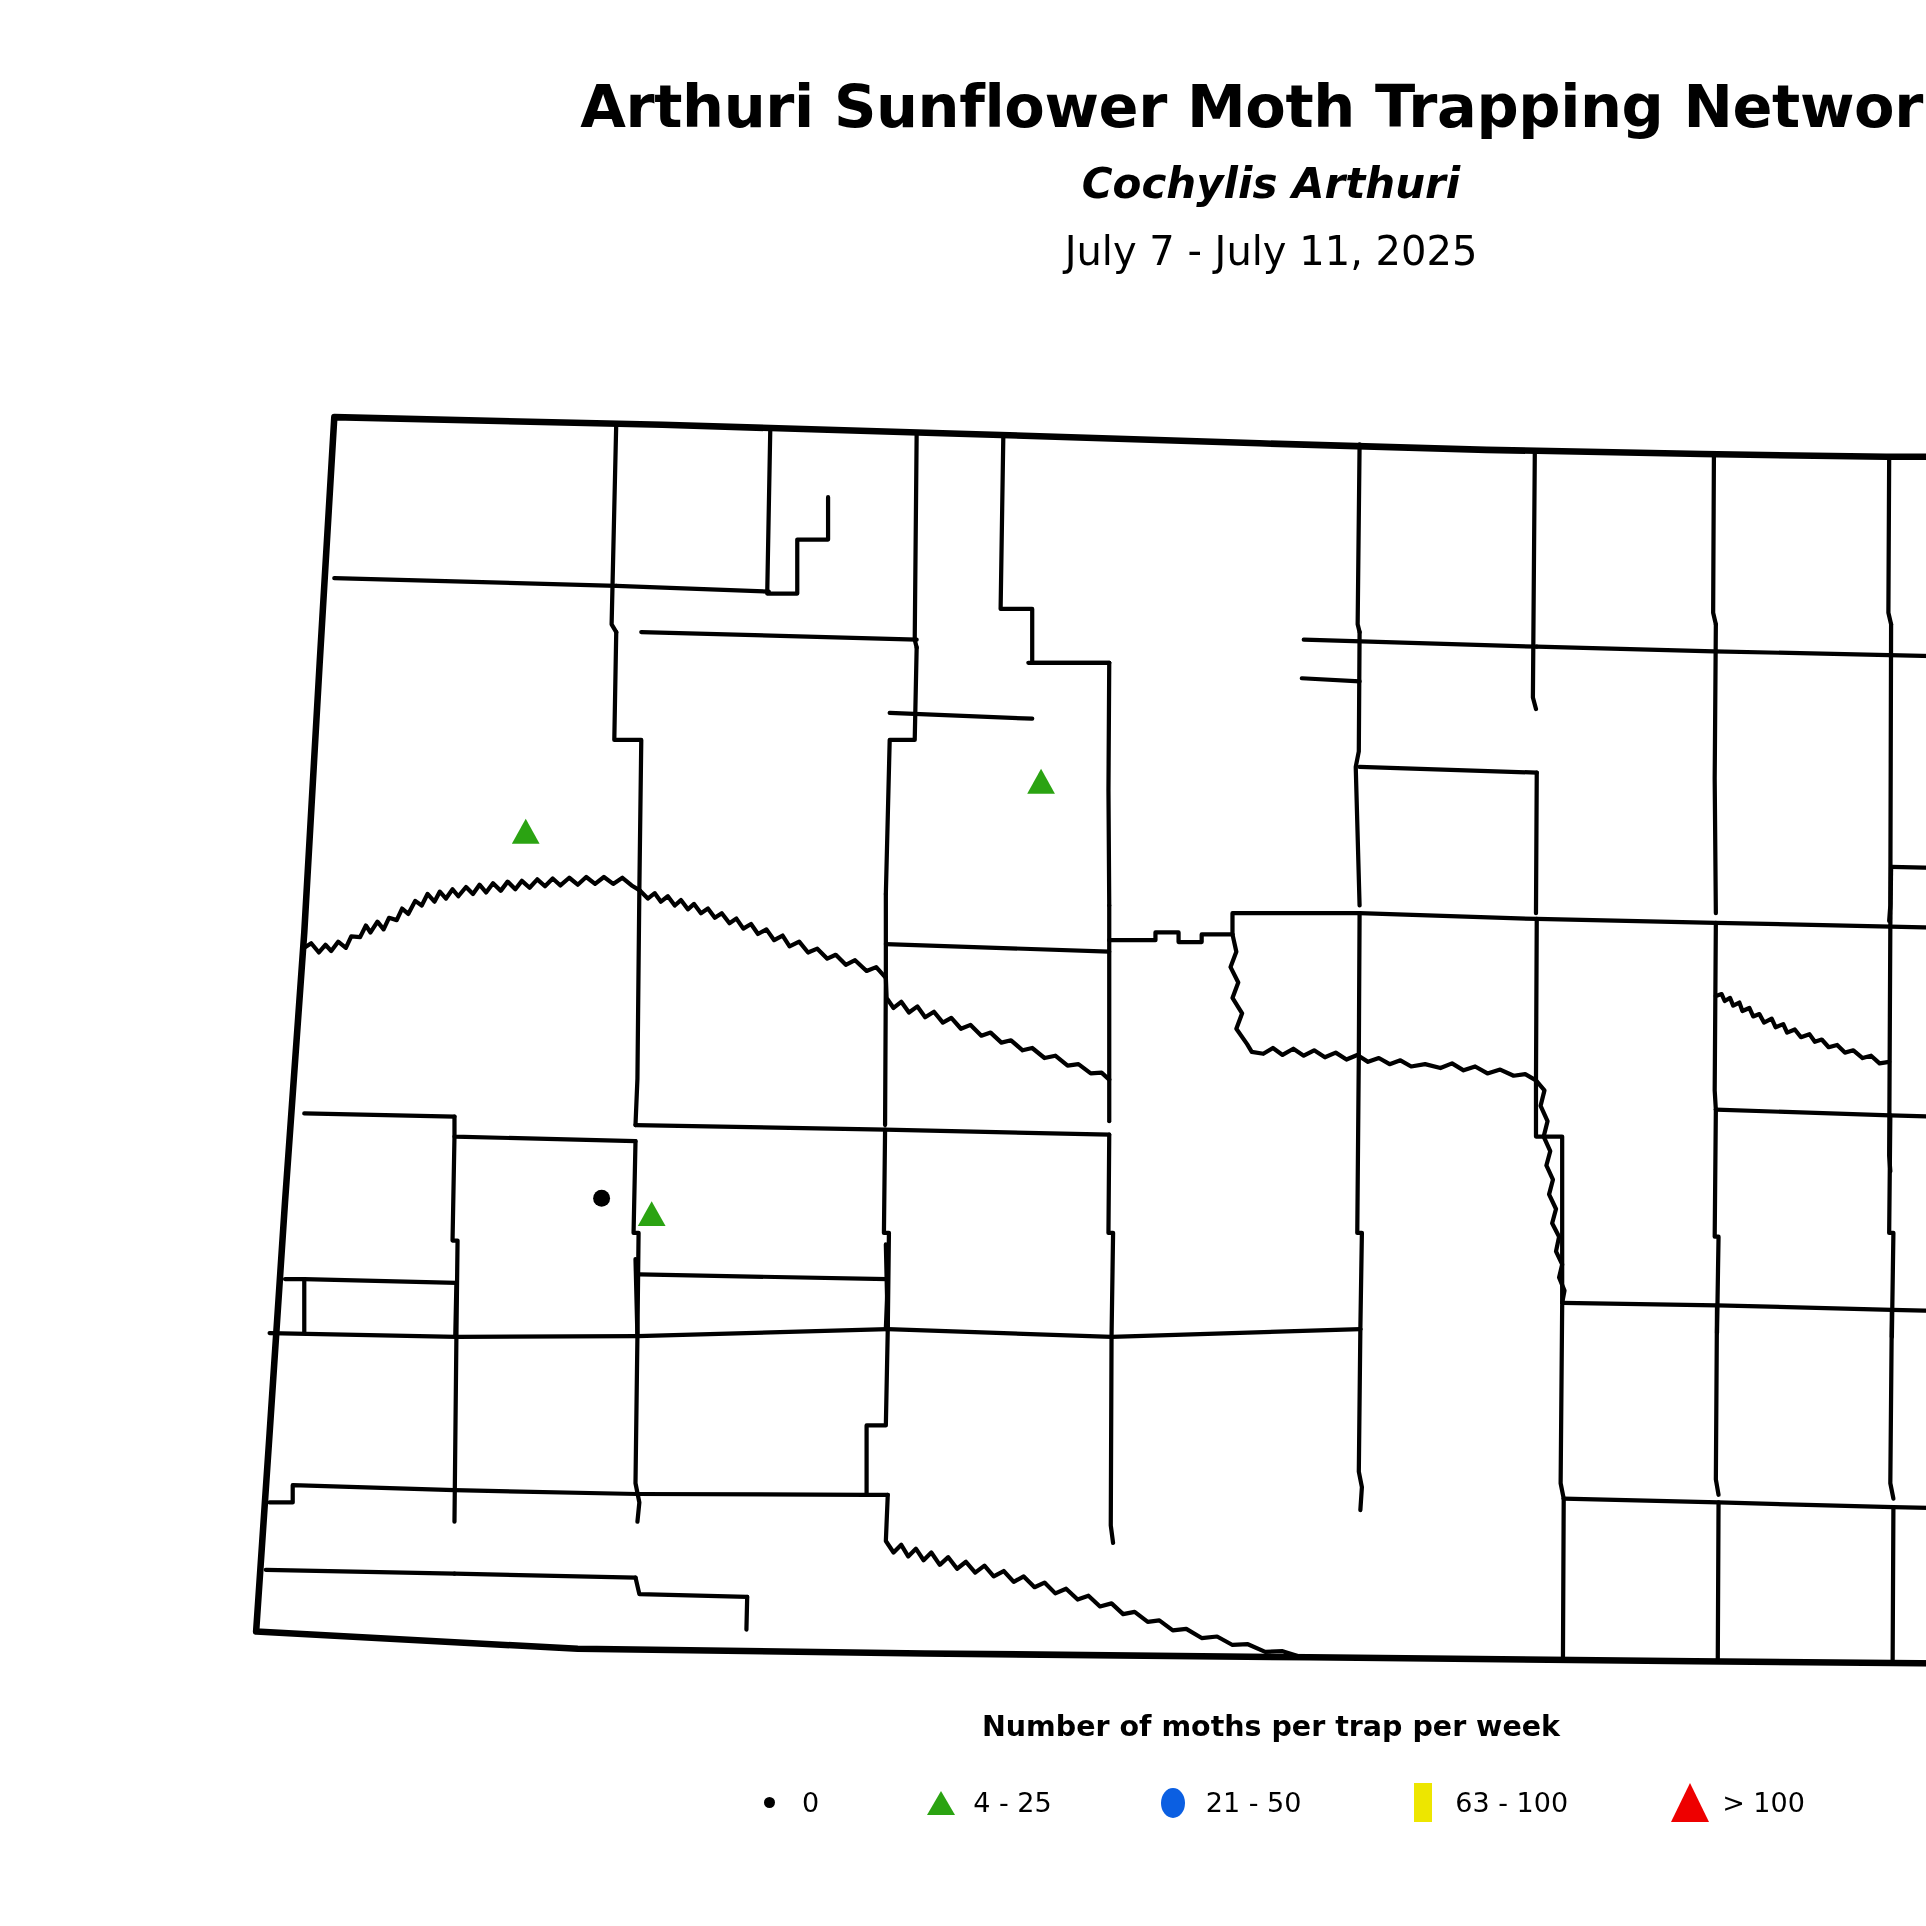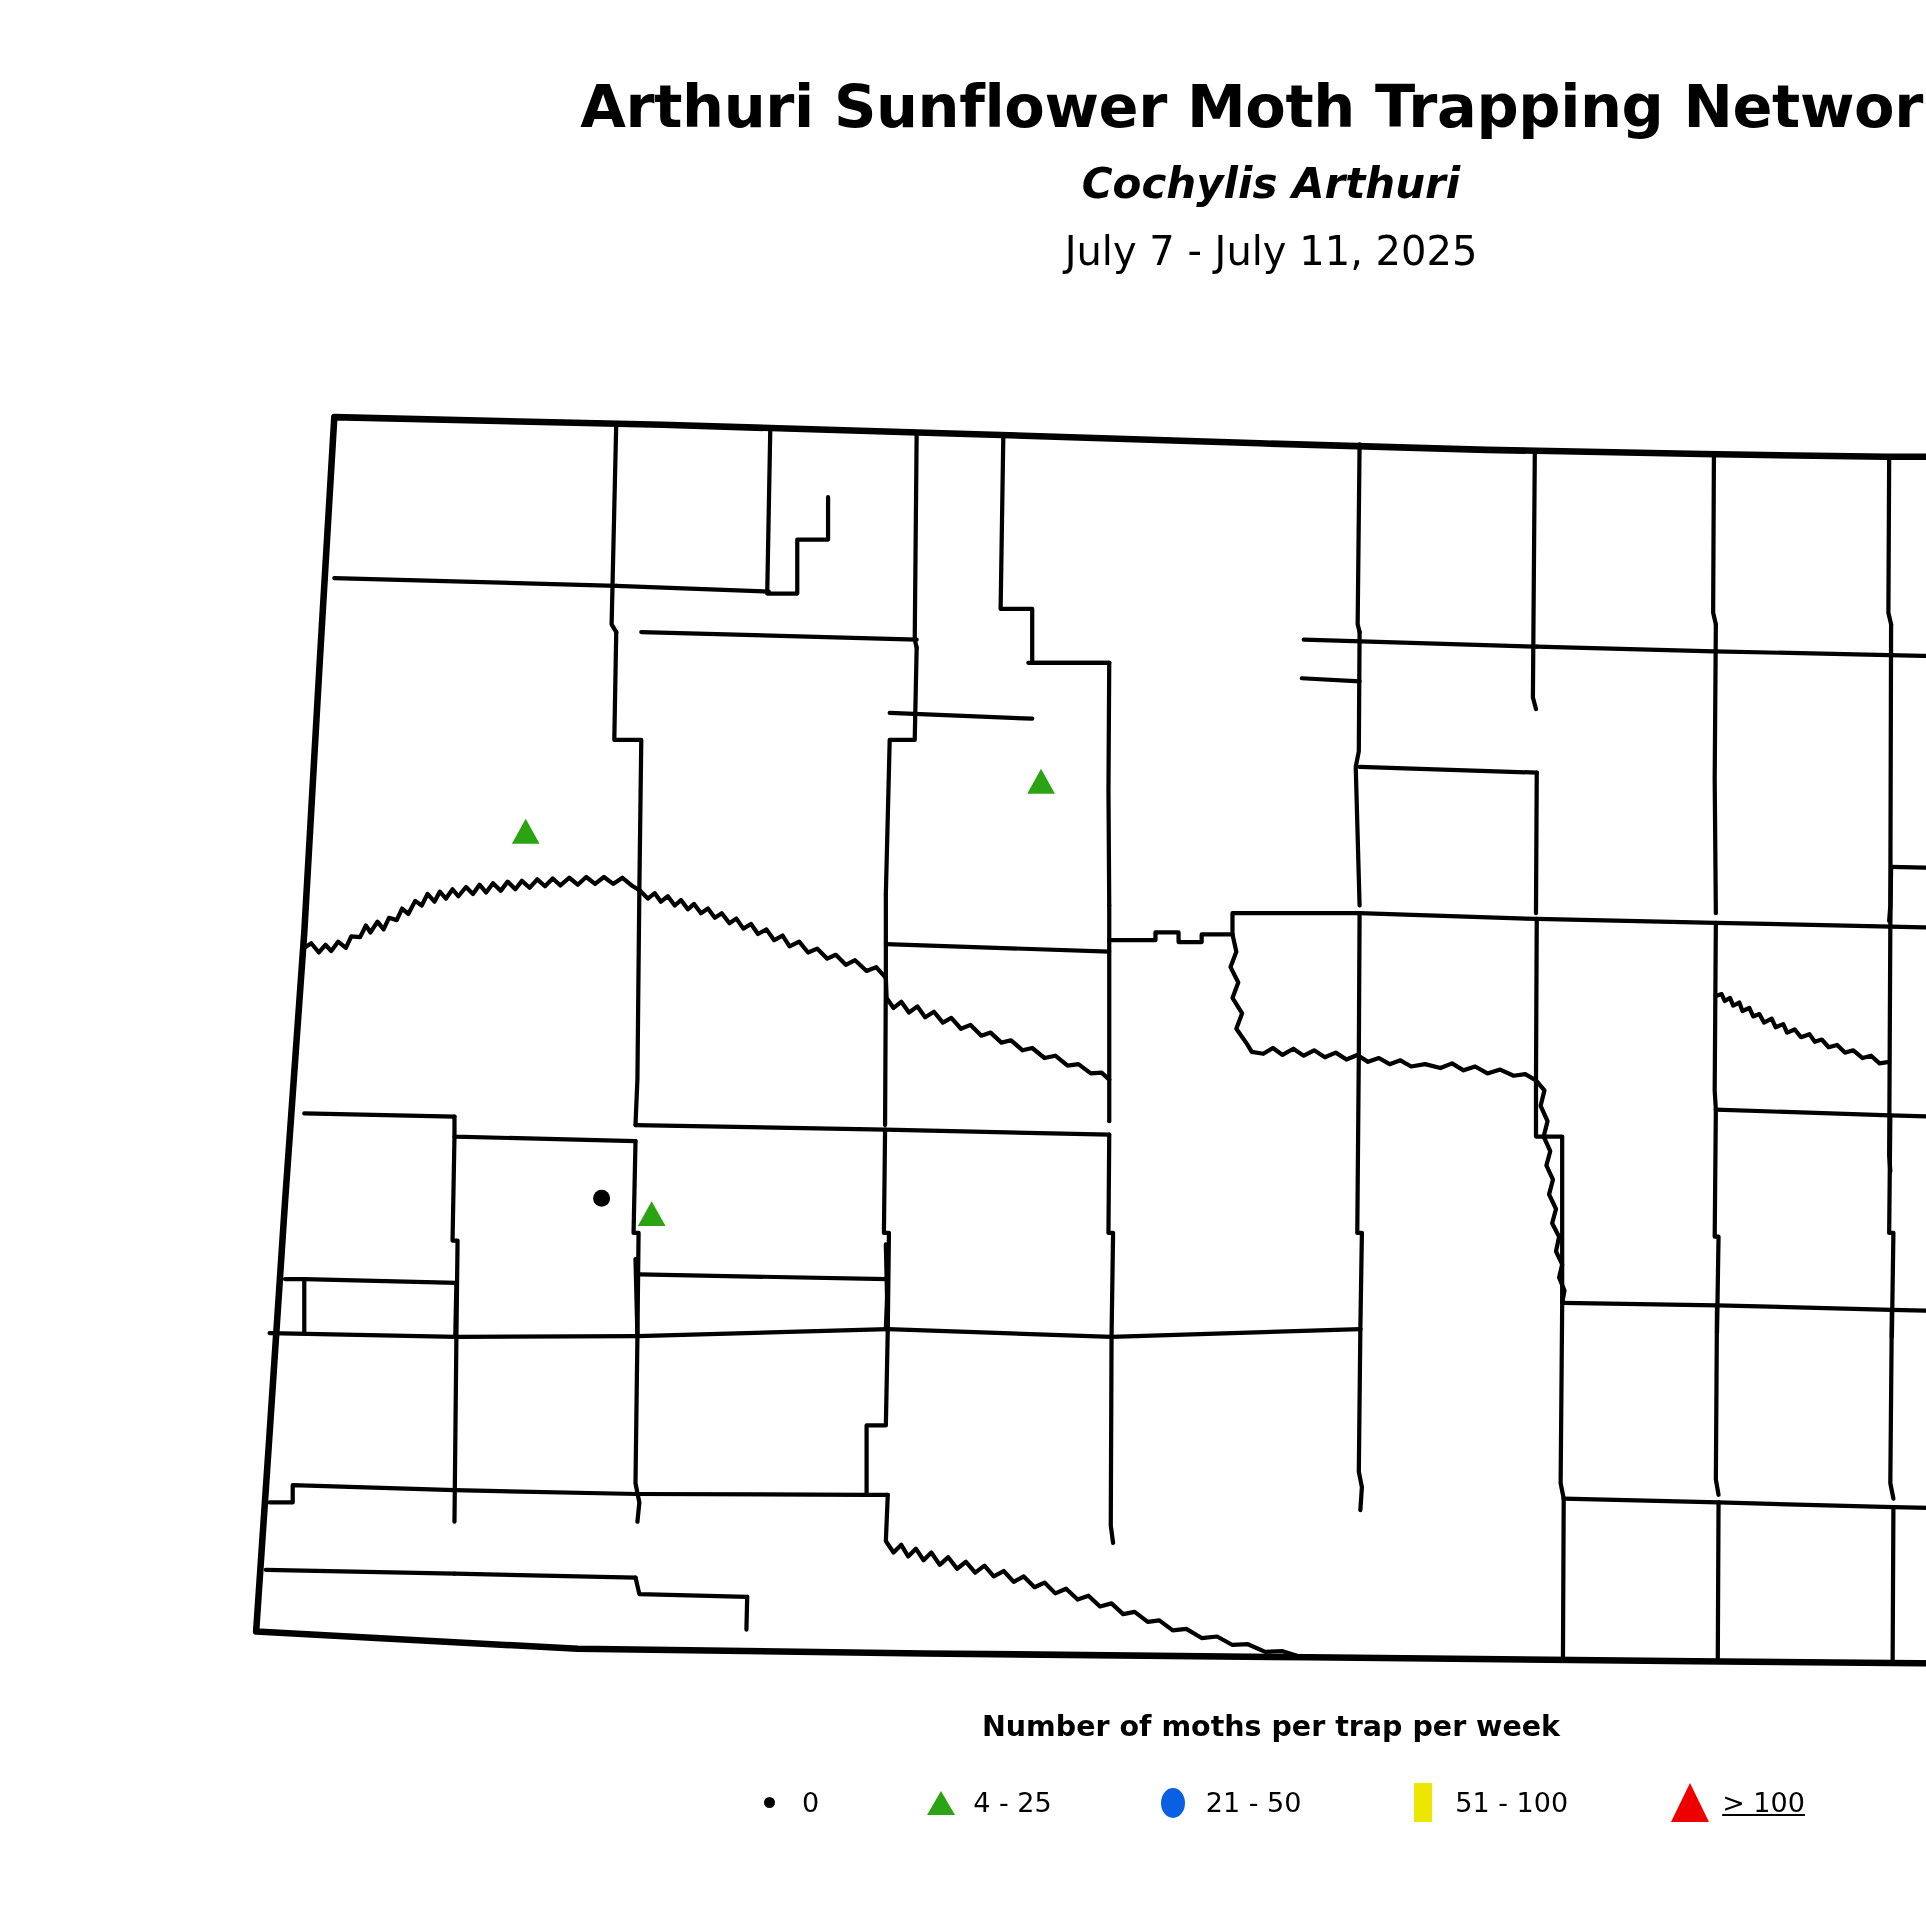--- a/index.html
+++ b/index.html
@@ -103,21 +103,21 @@
     align-items: center;
     justify-content: center;
   }
   .legend-label {
     font-family: "DejaVu Sans", sans-serif;
     font-size: 27px;
     color: #000000;
     white-space: nowrap;
     padding-right: 89px;
   }
-  .legend-item:last-child .legend-label { padding-right: 0; text-decoration: underline; }
+  .legend-item:last-child .legend-label { padding-right: 0; }
 
   .sym-dot {
     width: 11.6px; height: 11.6px;
     border-radius: 50%;
     background: #000000;
   }
   .sym-tri-green {
     width: 0; height: 0;
     border-left: 14px solid transparent;
     border-right: 14px solid transparent;
@@ -344,21 +344,21 @@
         <span class="legend-sym">
           <span class="sym-circle-blue"></span>
         </span>
         <span class="legend-label">21 - 50</span>
       </div>
 
       <div class="legend-item">
         <span class="legend-sym">
           <span class="sym-square-yellow"></span>
         </span>
-        <span class="legend-label">51 - 100</span>
+        <span class="legend-label">63 - 100</span>
       </div>
 
       <div class="legend-item">
         <span class="legend-sym">
           <span class="sym-tri-red"></span>
         </span>
         <span class="legend-label">&gt; 100</span>
       </div>
 
     </div>

